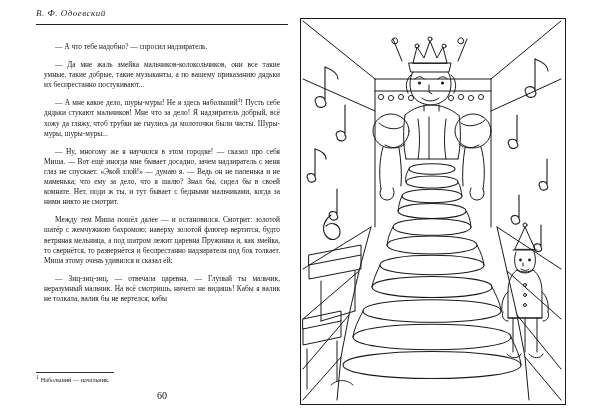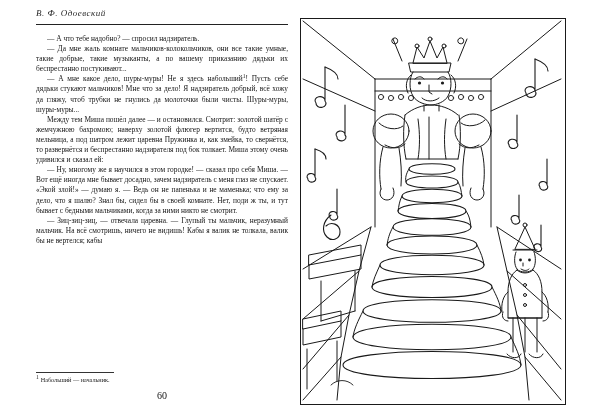--- a/index.html
+++ b/index.html
@@ -46,21 +46,21 @@
     left: 36px;
     top: 34px;
     width: 252px;
     height: 332px;
     font-size: 7.4px;
     line-height: 10.1px;
     text-align: justify;
     color: #151515;
   }
   .text-col p {
-    margin: 0;
+    margin: 8px;
     text-indent: 11px;
   }
   sup.fn {
     font-size: 5.5px;
     vertical-align: super;
     line-height: 0;
   }
   
   .fn-rule {
     position: absolute;
@@ -113,24 +113,24 @@
 </head>
 <body>
 
 <div id="page">
 
   <div class="running-head">В. Ф. Одоевский</div>
   <div class="head-rule"></div>
 
   <div class="text-col">
     <p>— А что тебе надобно? — спросил надзиратель.</p>
-    <p>— Да мне жаль комнате мальчиков-колокольчиков, они все такие умные, такие добрые, такие музыканты, а по вашему приказанию дядьки их беспрестанно постукивают...</p>
+    <p>— Да мне жаль змейка мальчиков-колокольчиков, они все такие умные, такие добрые, такие музыканты, а по вашему приказанию дядьки их беспрестанно постукивают...</p>
     <p><span>— А мне какое дело, шуры-муры! Не я здесь набольший<sup class="fn">1</sup>! Пусть себе дядьки стукают мальчиков! Мне что за дело! Я надзиратель добрый, всё хожу да гляжу, чтоб трубки не гнулись да молоточки были чисты. Шуры-муры, шуры-муры...</span></p>
+    <p>— Ну, многому же я научился в этом городке! — сказал про себя Миша. — Вот ещё иногда мне бывает досадно, зачем надзиратель с меня глаз не спускает. «Экой злой!» — думаю я. — Ведь он не папенька и не маменька; что ему за дело, что я шалю? Знал бы, сидел бы в своей комнате. Нет, поди ж ты, и тут бывает с бедными мальчиками, когда за ними никто не смотрит.</p>
     <p>Между тем Миша пошёл далее — и остановился. Смотрит: золотой шатёр с жемчужною бахромою; наверху золотой флюгер вертится, будто ветряная мельница, а под шатром лежит царевна Пружинка и, как змейка, то свернётся, то развернётся и беспрестанно надзирателя под бок толкает. Миша этому очень удивился и сказал ей:</p>
-    <p>— Ну, многому же я научился в этом городке! — сказал про себя Миша. — Вот ещё иногда мне бывает досадно, зачем надзиратель с меня глаз не спускает. «Экой злой!» — думаю я. — Ведь он не папенька и не маменька; что ему за дело, что я шалю? Знал бы, сидел бы в своей комнате. Нет, поди ж ты, и тут бывает с бедными мальчиками, когда за ними никто не смотрит.</p>
     <p>— Зиц-зиц-зиц, — отвечала царевна. — Глупый ты мальчик, неразумный мальчик. На всё смотришь, ничего не видишь! Кабы я валик не толкала, валик бы не вертелся; кабы</p>
   </div>
 
   <div class="fn-rule"></div>
   <div class="footnote">
     <span class="marker">1</span><span>Набольший — начальник.</span>
   </div>
 
   <div class="folio">60</div>
 

